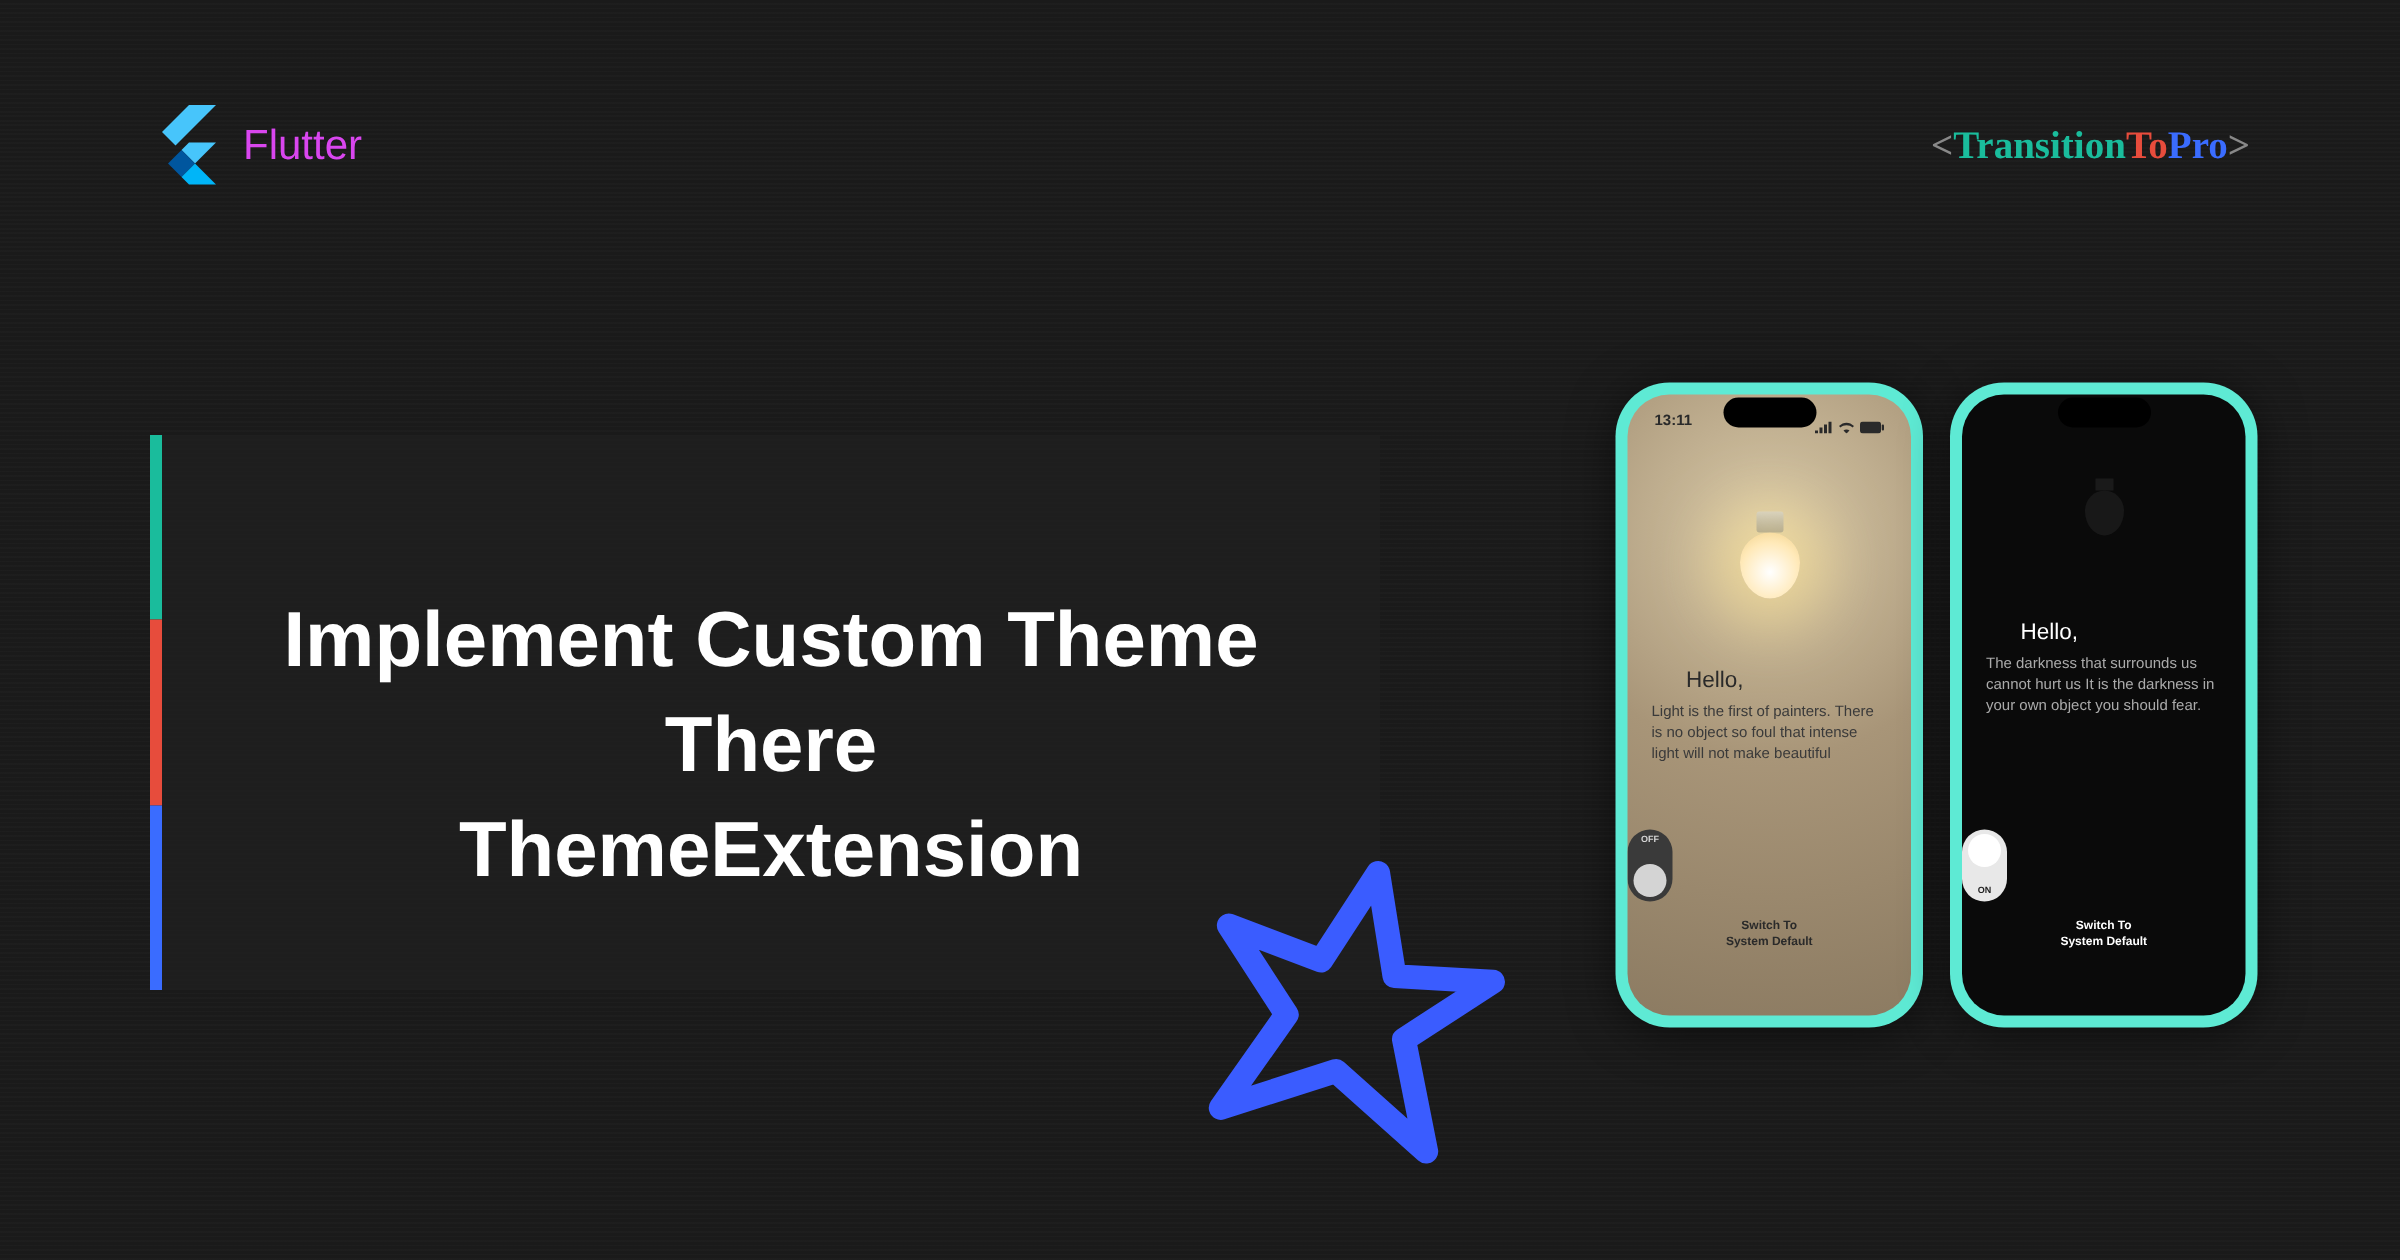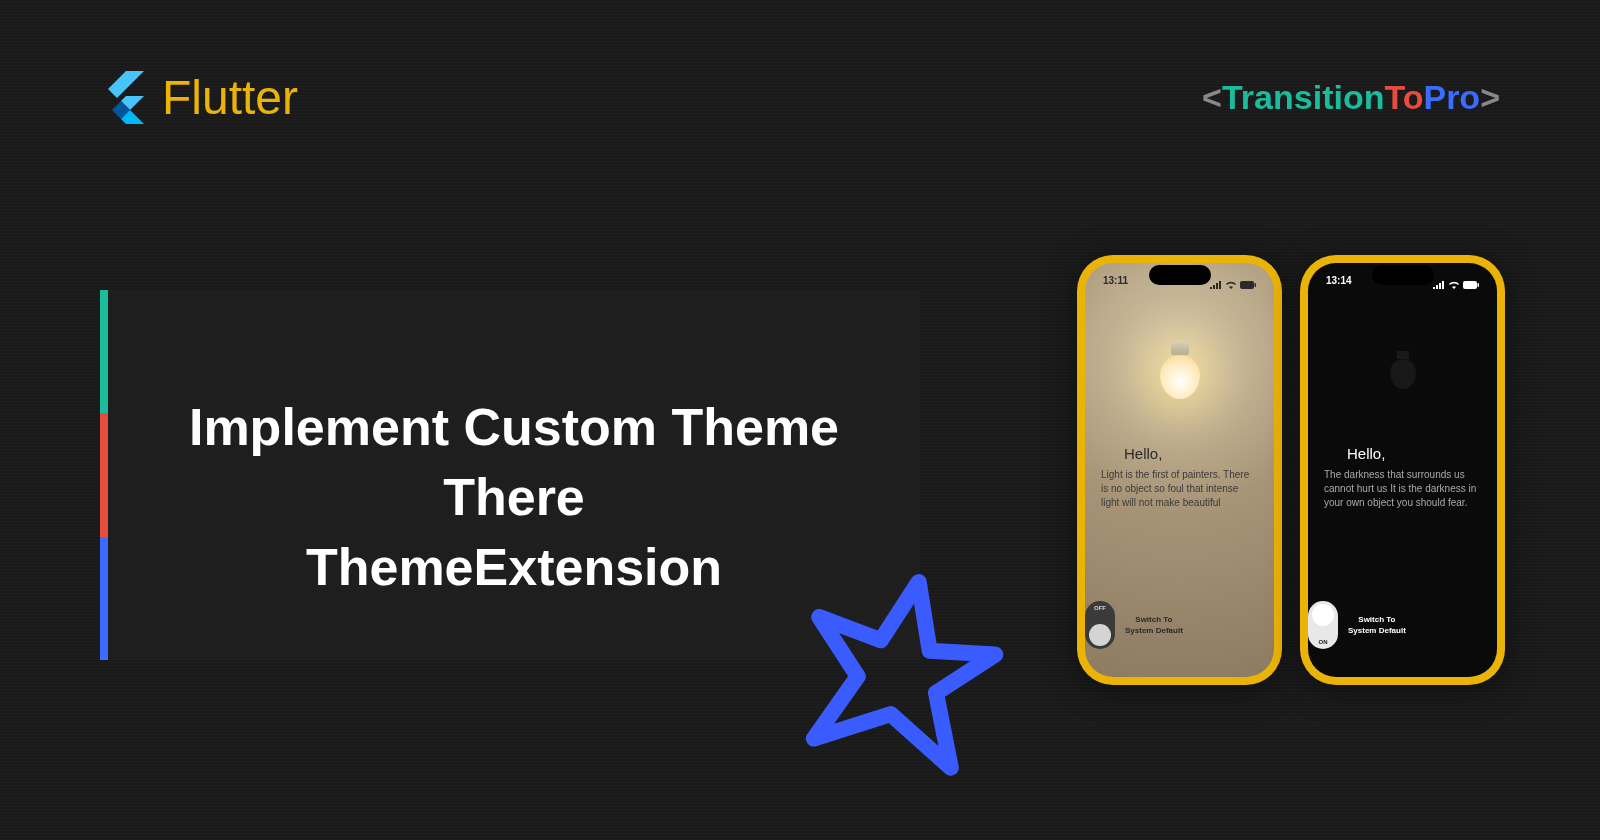--- a/index.html
+++ b/index.html
@@ -12,22 +12,22 @@
   position: relative;
   overflow: hidden;
 }
 .header {
   display: flex;
   justify-content: space-between;
   align-items: center;
   padding: 70px 100px 0 100px;
 }
 .flutter-brand { display: flex; align-items: center; gap: 18px; }
-.flutter-label { color: #eab308; font-size: 48px; font-weight: 500; }
-.ttp { font-family: Liberation Sans, sans-serif; font-size: 34px; font-weight: 600; }
+.flutter-label { color: #d946ef; font-size: 28px; font-weight: 500; }
+.ttp { font-family: Liberation Serif, serif; font-size: 26px; font-weight: 600; }
 .ttp-bracket { color: #888; }
 .ttp-1 { color: #1abc9c; }
 .ttp-2 { color: #e74c3c; }
 .ttp-3 { color: #3a6cff; }
 .title-card {
   position: absolute;
   left: 100px;
   top: 290px;
   width: 820px;
   height: 370px;
@@ -71,21 +71,21 @@
   right: 95px;
   top: 255px;
   display: flex;
   gap: 18px;
 }
 .phone {
   width: 205px;
   height: 430px;
   border-radius: 36px;
   padding: 8px;
-  background: #eab308;
+  background: #5eead4;
   position: relative;
   box-shadow: 0 4px 30px rgba(0,0,0,0.5);
 }
 .phone-screen {
   width: 100%;
   height: 100%;
   border-radius: 28px;
   position: relative;
   overflow: hidden;
   display: flex;
@@ -170,24 +170,23 @@
 .light-screen .greet { color: #2a2a2a; }
 .dark-screen .greet { color: #fff; }
 .quote {
   font-size: 10px;
   line-height: 1.4;
 }
 .light-screen .quote { color: #3a3a3a; }
 .dark-screen .quote { color: #aaa; }
 .controls {
   margin-top: auto;
-  padding-bottom: 28px;
-  display: flex;
-  flex-direction: row;
-  align-items: center;
+  padding-bottom: 44px;
+  display: flex;
+  flex-direction: column;
   gap: 10px;
 }
 .toggle {
   width: 30px;
   height: 48px;
   border-radius: 16px;
   position: relative;
   display: flex;
   flex-direction: column;
   align-items: center;
@@ -296,35 +295,20 @@
           <span>Switch To</span><br>
           <span>System Default</span>
         </div>
       </div>
     </div>
   </div>
 
   <div class="phone">
     <div class="notch"></div>
     <div class="phone-screen dark-screen">
-      <div class="status-bar">
-        <span>13:14</span>
-        <div class="status-icons">
-          <svg width="12" height="8" viewBox="0 0 12 8">
-              <path d="M0 6h2v2H0zM3 4h2v4H3zM6 2h2v6H6zM9 0h2v8H9z" fill="currentColor"></path>
-            </svg>
-          <svg width="12" height="8" viewBox="0 0 12 8">
-              <path d="M6 8L8 6C7 5 5 5 4 6zM2 4C4 2 8 2 10 4L11 3C8 0 4 0 1 3z" fill="currentColor"></path>
-            </svg>
-          <svg width="16" height="8" viewBox="0 0 16 8">
-              <rect x="0" y="0" width="14" height="8" rx="2" fill="currentColor"></rect>
-              <rect x="14.5" y="2" width="1.5" height="4" rx="0.7" fill="currentColor"></rect>
-            </svg>
-        </div>
-      </div>
       <div class="bulb-zone">
         <div class="bulb-dark">
           <div class="bulb-dark-base"></div>
           <div class="bulb-dark-glass"></div>
         </div>
       </div>
       <div class="content-zone">
         <div class="greet">Hello,</div>
         <div class="quote">The darkness that surrounds us cannot hurt us It is the darkness in your own object you should fear.</div>
       </div>

